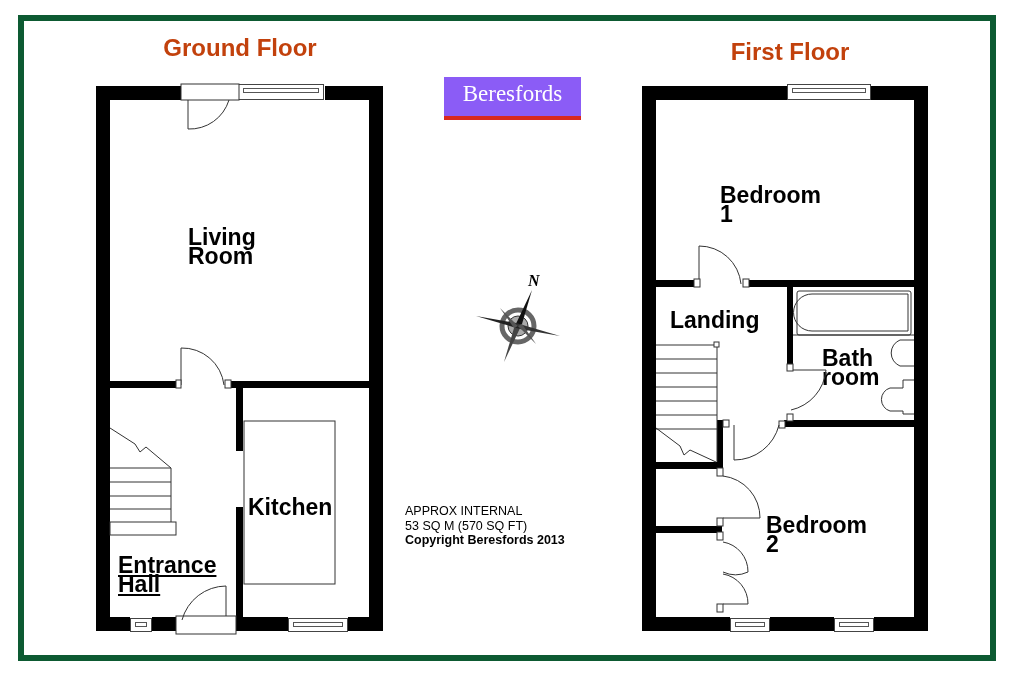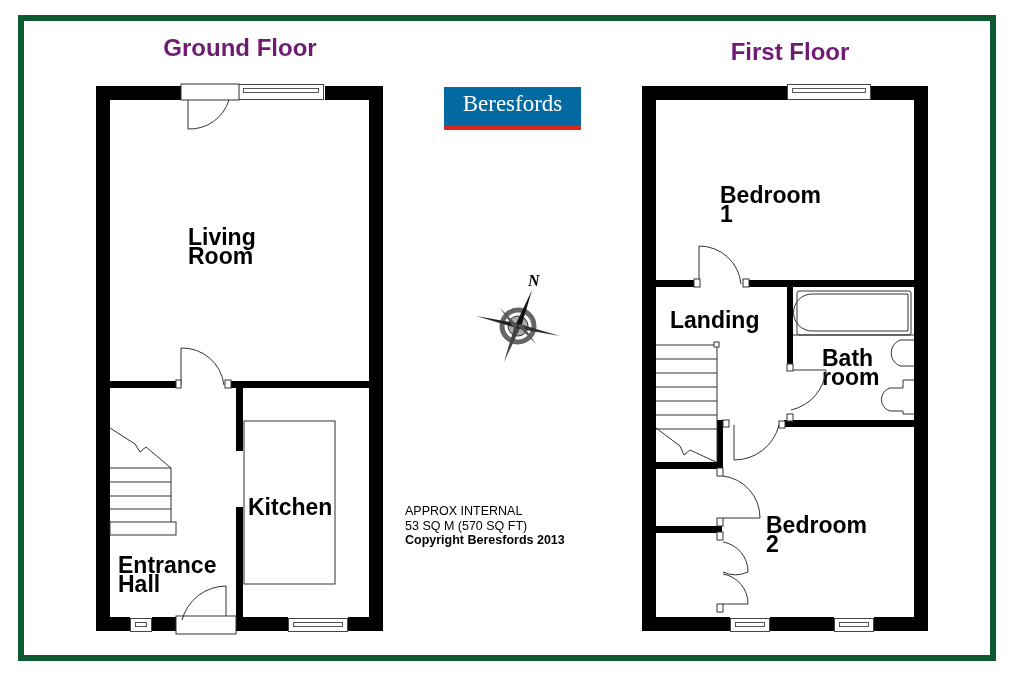--- a/index.html
+++ b/index.html
@@ -1,21 +1,21 @@
 <!DOCTYPE html>
 <html><head>
 <meta charset="utf-8">
 <style>
   html, body { margin:0; padding:0; background:#fff; }
   body { width:1024px; height:685px; position:relative; overflow:hidden; font-family:"Liberation Sans", sans-serif; }
   .frame { position:absolute; left:18px; top:15px; width:978px; height:646px; border:6px solid #0d5a32; box-sizing:border-box; }
-  .title { position:absolute; font-weight:bold; font-size:24px; color:#701a75; text-align:center; }
+  .title { position:absolute; font-weight:bold; font-size:24px; color:#c2410c; text-align:center; }
   .wall { position:absolute; background:#000; }
   .room-label { position:absolute; font-weight:bold; font-size:23px; color:#000; text-align:left; line-height:19px; }
-  .logo { position:absolute; left:444px; top:87px; width:137px; height:43px; background:#0369a1; border-bottom:4px solid #d9281f; box-sizing:border-box; }
+  .logo { position:absolute; left:444px; top:77px; width:137px; height:43px; background:#8b5cf6; border-bottom:4px solid #d9281f; box-sizing:border-box; }
   .logo span { position:absolute; left:0; right:0; top:4px; text-align:center; color:#fff; font-family:"Liberation Serif", serif; font-size:23px; }
   .note { position:absolute; left:405px; top:504px; width:215px; text-align:left; font-size:12.5px; line-height:14.5px; color:#000; }
   .note .copy { font-weight:bold; }
   svg.overlay { position:absolute; left:0; top:0; }
   .window { position:absolute; background:#fff; border:1px solid #444; box-sizing:border-box; }
   .window::after { content:""; position:absolute; left:4px; right:4px; top:3px; height:3px; border:1px solid #555; }
 </style>
 </head>
 <body>
 
@@ -44,21 +44,21 @@
   <div class="wall" style="left:236px; top:385px; width:7px; height:66px;"></div>
   <div class="wall" style="left:236px; top:507px; width:7px; height:124px;"></div>
 
   <div class="window" style="left:238px; top:84px; width:86px; height:16px;"></div>
   <div class="window" style="left:130px; top:618px; width:22px; height:14px;"></div>
   <div class="window" style="left:288px; top:618px; width:60px; height:14px;"></div>
 
   <div class="room-label" style="left:188px; top:228px; width:100px; white-space:pre-line;">Living
 Room</div>
   <div class="room-label" style="left:248px; top:498px; width:86px;">Kitchen</div>
-  <div class="room-label" style="left:118px; top:556px; width:104px; white-space:pre-line;">Entrance
+  <div class="room-label" style="left:118px; top:556px; width:104px; white-space:pre-line;text-decoration:underline;">Entrance
 Hall</div>
 </div>
 
 <div>
 
   <div class="wall" style="left:642px; top:86px; width:146px; height:14px;"></div>
   <div class="wall" style="left:870px; top:86px; width:58px; height:14px;"></div>
   <div class="wall" style="left:642px; top:86px; width:14px; height:545px;"></div>
   <div class="wall" style="left:914px; top:86px; width:14px; height:545px;"></div>
   <div class="wall" style="left:642px; top:617px; width:88px; height:14px;"></div>

